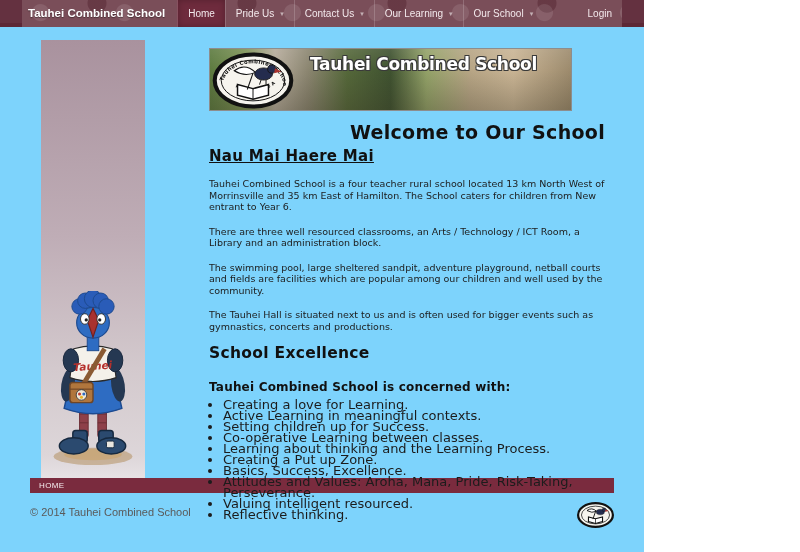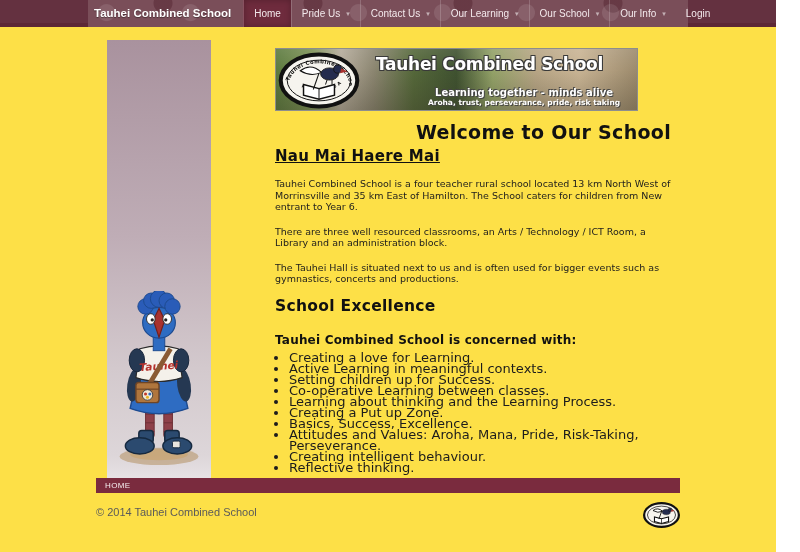--- a/index.html
+++ b/index.html
@@ -1,17 +1,17 @@
 <!DOCTYPE html>
 <html><head>
 <meta charset="utf-8">
 <style>
   * { margin: 0; padding: 0; box-sizing: border-box; }
   html, body { width: 800px; background: #fff; font-family: "DejaVu Sans", sans-serif; }
-  .page { width: 776px; height: 552px; overflow: hidden; background: #fde047; }
+  .page { width: 644px; height: 552px; overflow: hidden; background: #7dd3fc; }
 
   
   .header { height: 27px; background: #643140; border-bottom: 4px solid #5c2836; position: relative; }
   .header-band {
     width: 600px; margin: 0 auto; height: 27px; display: flex; align-items: stretch;
     background-color: #7a4e59;
     background-image:
       radial-gradient(circle at 22% 30%, rgba(255,255,255,.10) 0 8px, rgba(255,255,255,0) 9px),
       radial-gradient(circle at 72% 85%, rgba(255,255,255,.08) 0 12px, rgba(255,255,255,0) 13px),
       radial-gradient(circle at 50% 5%, rgba(80,32,44,.45) 0 9px, rgba(80,32,44,0) 10px);
@@ -114,24 +114,20 @@
         <a class="nav-item">
           <span>Contact Us</span>
           <span class="caret">▾</span>
         </a>
         <a class="nav-item">
           <span>Our Learning</span>
           <span class="caret">▾</span>
         </a>
         <a class="nav-item">
           <span>Our School</span>
-          <span class="caret">▾</span>
-        </a>
-        <a class="nav-item">
-          <span>Our Info</span>
           <span class="caret">▾</span>
         </a>
         <a class="nav-item login">Login</a>
       </div>
     </div>
   </div>
 
   <div class="container">
     <div class="content-row">
 
@@ -220,46 +216,43 @@
             <line x1="50" y1="45" x2="50" y2="58" stroke="#111" stroke-width="1.2"></line>
             <path d="M27 23 Q40 13 53 25 Q40 31 27 23 Z" fill="#fff" stroke="#111" stroke-width="1.3"></path>
             <line x1="50" y1="26" x2="43" y2="46" stroke="#111" stroke-width="1.3"></line>
             <ellipse cx="63" cy="27" rx="11" ry="7.5" fill="#242c4e" stroke="#111"></ellipse>
             <circle cx="73" cy="21" r="5" fill="#242c4e" stroke="#111"></circle>
             <path d="M77 20 L85 24 L76 26 Z" fill="#a8322f"></path>
             <line x1="60" y1="34" x2="58" y2="40" stroke="#111" stroke-width="1.2"></line>
             <line x1="66" y1="34" x2="66" y2="40" stroke="#111" stroke-width="1.2"></line>
           </svg>
           <div class="banner-title">Tauhei Combined School</div>
-          <div class="banner-taglines">
-            <div class="banner-tagline1">Learning together - minds alive</div>
-            <div class="banner-tagline2">Aroha, trust, perseverance, pride, risk taking</div>
-          </div>
         </div>
 
         <h1>Welcome to Our School</h1>
         <h2>Nau Mai Haere Mai</h2>
 
         <p>Tauhei Combined School is a four teacher rural school located 13 km North West of Morrinsville and 35 km East of Hamilton. The School caters for children from New entrant to Year 6.</p>
         <p>There are three well resourced classrooms, an Arts / Technology / ICT Room, a Library and an administration block.</p>
+        <p>The swimming pool, large sheltered sandpit, adventure playground, netball courts and fields are facilities which are popular among our children and well used by the community.</p>
         <p>The Tauhei Hall is situated next to us and is often used for bigger events such as gymnastics, concerts and productions.</p>
 
         <h3>School Excellence</h3>
         <h4>Tauhei Combined School is concerned with:</h4>
 
         <ul>
           <li>Creating a love for Learning.</li>
           <li>Active Learning in meaningful contexts.</li>
           <li>Setting children up for Success.</li>
           <li>Co-operative Learning between classes.</li>
           <li>Learning about thinking and the Learning Process.</li>
           <li>Creating a Put up Zone.</li>
           <li>Basics, Success, Excellence.</li>
           <li>Attitudes and Values: Aroha, Mana, Pride, Risk-Taking, Perseverance.</li>
-          <li>Creating intelligent behaviour.</li>
+          <li>Valuing intelligent resourced.</li>
           <li>Reflective thinking.</li>
         </ul>
       </div>
     </div>
 
     <div class="breadcrumb-bar">
       <a>HOME</a>
     </div>
 
     <div class="footer">

